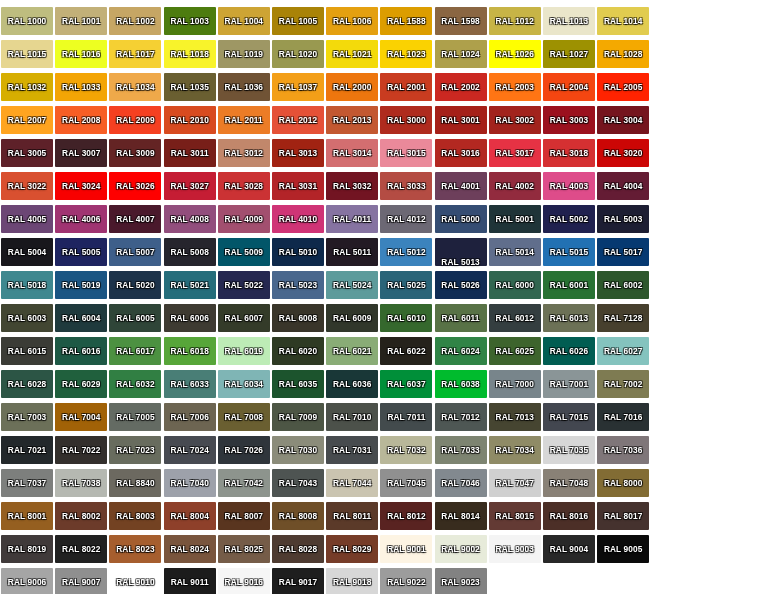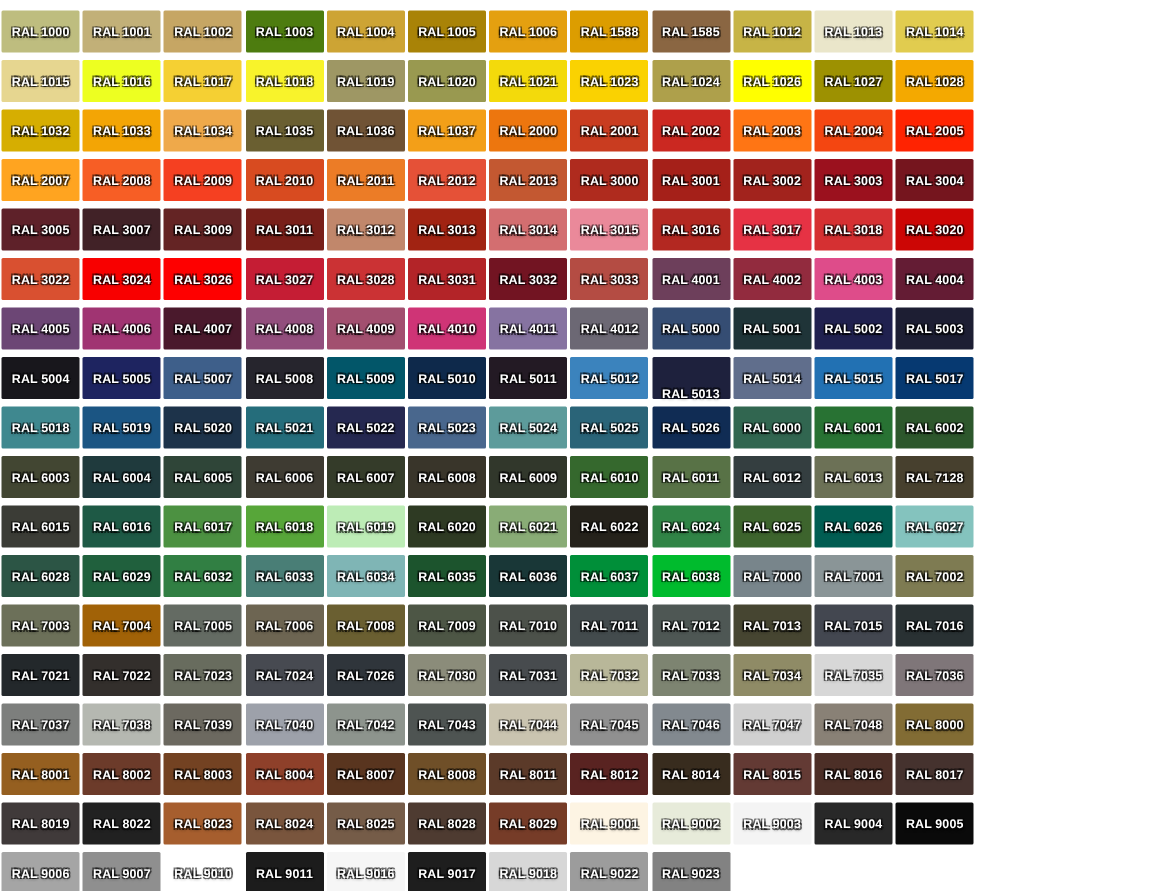--- a/index.html
+++ b/index.html
@@ -98,21 +98,21 @@
           <span class="label lbl-light">RAL 1006</span>
         </div>
       </div>
       <div class="cell">
         <div class="swatch" style="background: rgb(220, 157, 0);">
           <span class="label lbl-light">RAL 1588</span>
         </div>
       </div>
       <div class="cell">
         <div class="swatch" style="background: rgb(138, 102, 66);">
-          <span class="label lbl-light">RAL 1585</span>
+          <span class="label lbl-light">RAL 1598</span>
         </div>
       </div>
       <div class="cell">
         <div class="swatch" style="background: rgb(199, 180, 70);">
           <span class="label lbl-light">RAL 1012</span>
         </div>
       </div>
       <div class="cell">
         <div class="swatch" style="background: rgb(234, 230, 202);">
           <span class="label lbl-light">RAL 1013</span>
@@ -936,21 +936,21 @@
           <span class="label lbl-light">RAL 7037</span>
         </div>
       </div>
       <div class="cell">
         <div class="swatch" style="background: rgb(181, 184, 177);">
           <span class="label lbl-light">RAL 7038</span>
         </div>
       </div>
       <div class="cell">
         <div class="swatch" style="background: rgb(108, 105, 96);">
-          <span class="label lbl-light">RAL 7039</span>
+          <span class="label lbl-light">RAL 8840</span>
         </div>
       </div>
       <div class="cell">
         <div class="swatch" style="background: rgb(157, 161, 170);">
           <span class="label lbl-light">RAL 7040</span>
         </div>
       </div>
       <div class="cell">
         <div class="swatch" style="background: rgb(141, 148, 141);">
           <span class="label lbl-light">RAL 7042</span>

